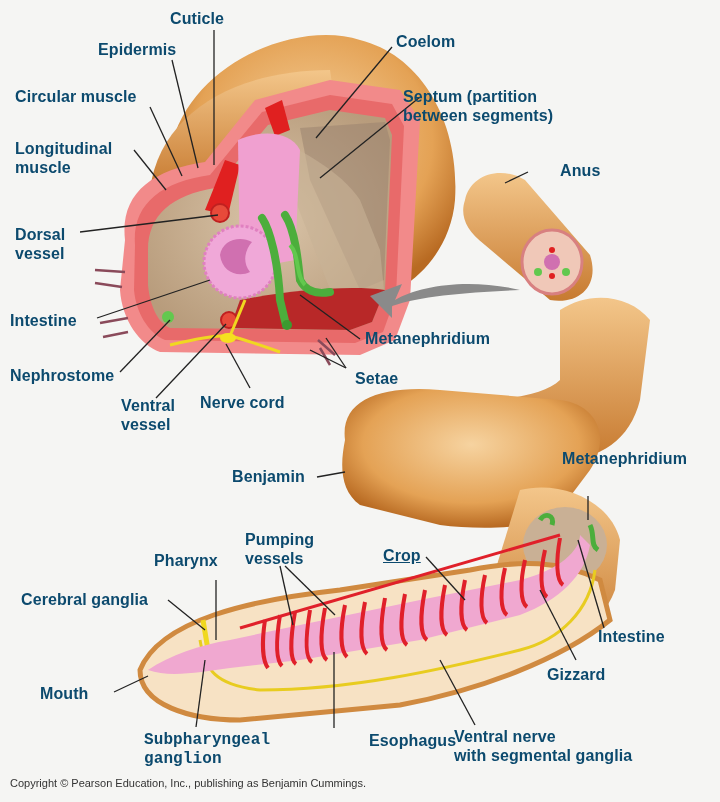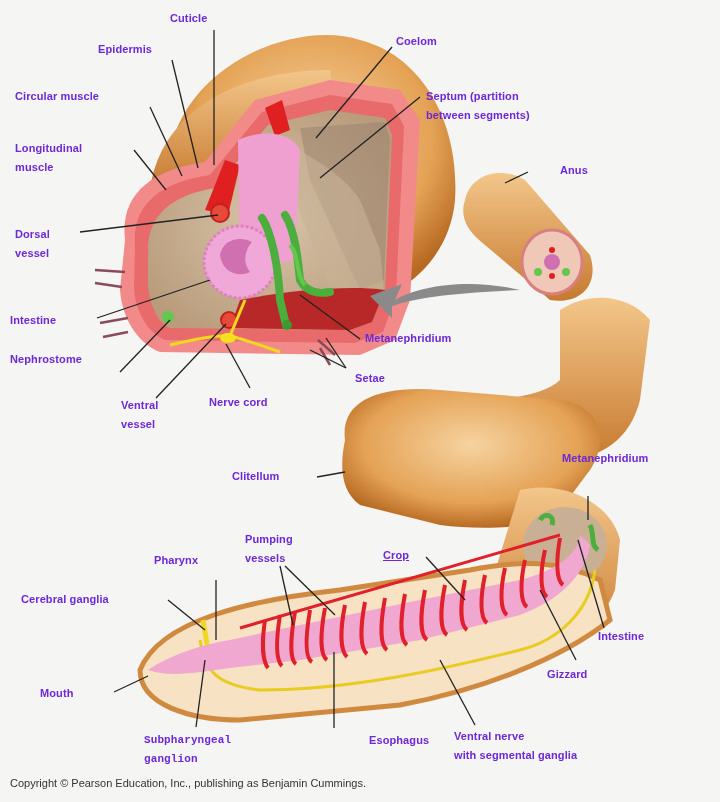--- a/index.html
+++ b/index.html
@@ -1,18 +1,18 @@
 <!DOCTYPE html>
 <html><head>
 <meta charset="utf-8">
 <style>
   html,body{margin:0;padding:0;}
   body{width:720px;height:802px;background:#f5f5f3;position:relative;overflow:hidden;font-family:"Liberation Sans",sans-serif;}
   #art{position:absolute;left:0;top:0;width:720px;height:802px;}
-  .lbl{position:absolute;font-family:"Liberation Sans",sans-serif;font-weight:bold;font-size:11px;line-height:19px;color:#6d28d9;white-space:pre;letter-spacing:0.1px;}
+  .lbl{position:absolute;font-family:"Liberation Sans",sans-serif;font-weight:bold;font-size:16px;line-height:19px;color:#0c4a6e;white-space:pre;letter-spacing:0.1px;}
   .copy{position:absolute;left:10px;top:777px;font-size:11px;color:#333;font-family:"Liberation Sans",sans-serif;}
 </style>
 </head>
 <body>
 
 <svg id="art" viewBox="0 0 720 802" xmlns="http://www.w3.org/2000/svg">
   <defs>
     <radialGradient id="tan" cx="50%" cy="40%" r="60%">
       <stop offset="0%" stop-color="#f6d3a0"></stop>
       <stop offset="70%" stop-color="#e4a255"></stop>
@@ -158,33 +158,33 @@
     <path d="M475 725 L440 660"></path>
   </g>
 </svg>
 
 <div class="lbl" style="left:170px;top:9px;">Cuticle</div>
 <div class="lbl" style="left:98px;top:40px;">Epidermis</div>
 <div class="lbl" style="left:15px;top:87px;">Circular muscle</div>
 <div class="lbl" style="left:15px;top:139px;">Longitudinal
 muscle</div>
 <div class="lbl" style="left:396px;top:32px;">Coelom</div>
-<div class="lbl" style="left:426px;top:87px;">Septum (partition
+<div class="lbl" style="left:403px;top:87px;">Septum (partition
 between segments)</div>
 <div class="lbl" style="left:560px;top:161px;">Anus</div>
 <div class="lbl" style="left:15px;top:225px;">Dorsal
 vessel</div>
 <div class="lbl" style="left:10px;top:311px;">Intestine</div>
-<div class="lbl" style="left:10px;top:350px;text-align:right;">Nephrostome</div>
+<div class="lbl" style="left:10px;top:366px;text-align:right;">Nephrostome</div>
 <div class="lbl" style="left:121px;top:396px;">Ventral
 vessel</div>
-<div class="lbl" style="left:209px;top:393px;text-align:right;">Nerve cord</div>
+<div class="lbl" style="left:200px;top:393px;text-align:right;">Nerve cord</div>
 <div class="lbl" style="left:365px;top:329px;">Metanephridium</div>
 <div class="lbl" style="left:355px;top:369px;">Setae</div>
-<div class="lbl" style="left:232px;top:467px;">Clitellum</div>
+<div class="lbl" style="left:232px;top:467px;">Benjamin</div>
 <div class="lbl" style="left:562px;top:449px;">Metanephridium</div>
 <div class="lbl" style="left:245px;top:530px;">Pumping
 vessels</div>
 <div class="lbl" style="left:154px;top:551px;">Pharynx</div>
 <div class="lbl" style="left:383px;top:546px;text-decoration:underline;">Crop</div>
 <div class="lbl" style="left:21px;top:590px;">Cerebral ganglia</div>
 <div class="lbl" style="left:598px;top:627px;">Intestine</div>
 <div class="lbl" style="left:547px;top:665px;">Gizzard</div>
 <div class="lbl" style="left:40px;top:684px;">Mouth</div>
 <div class="lbl" style="left:144px;top:731px;font-family:Liberation Mono, monospace;">Subpharyngeal

